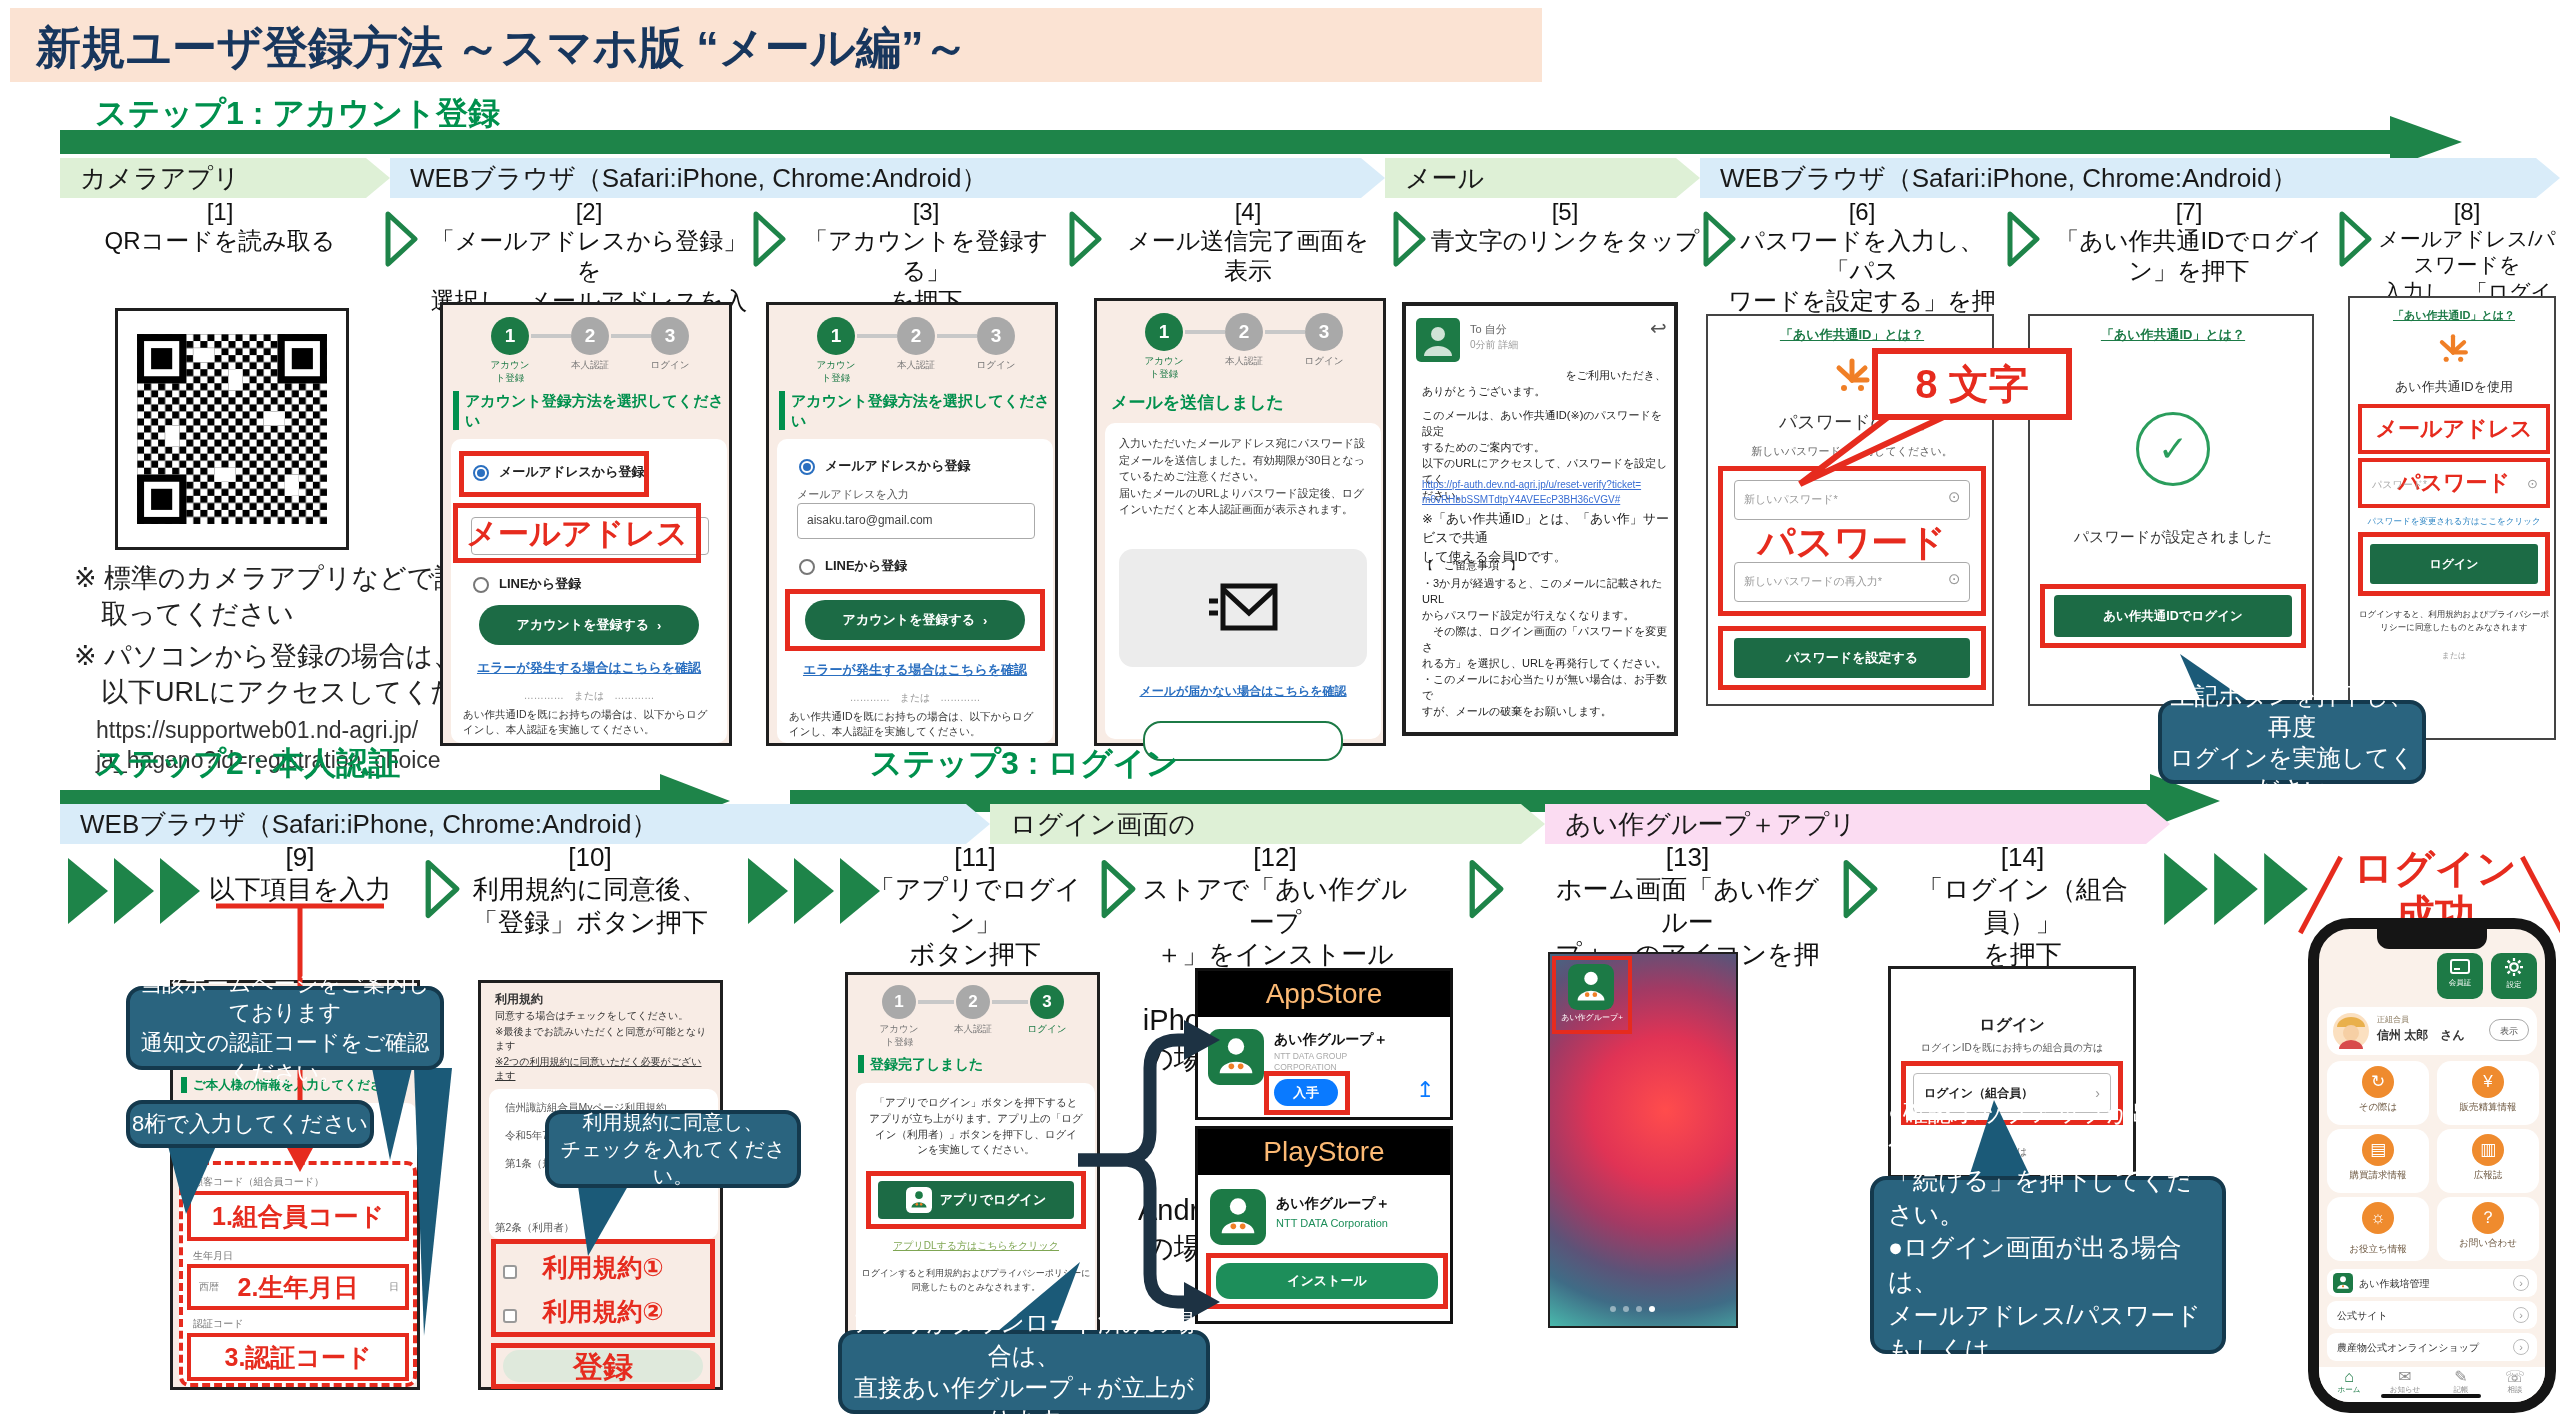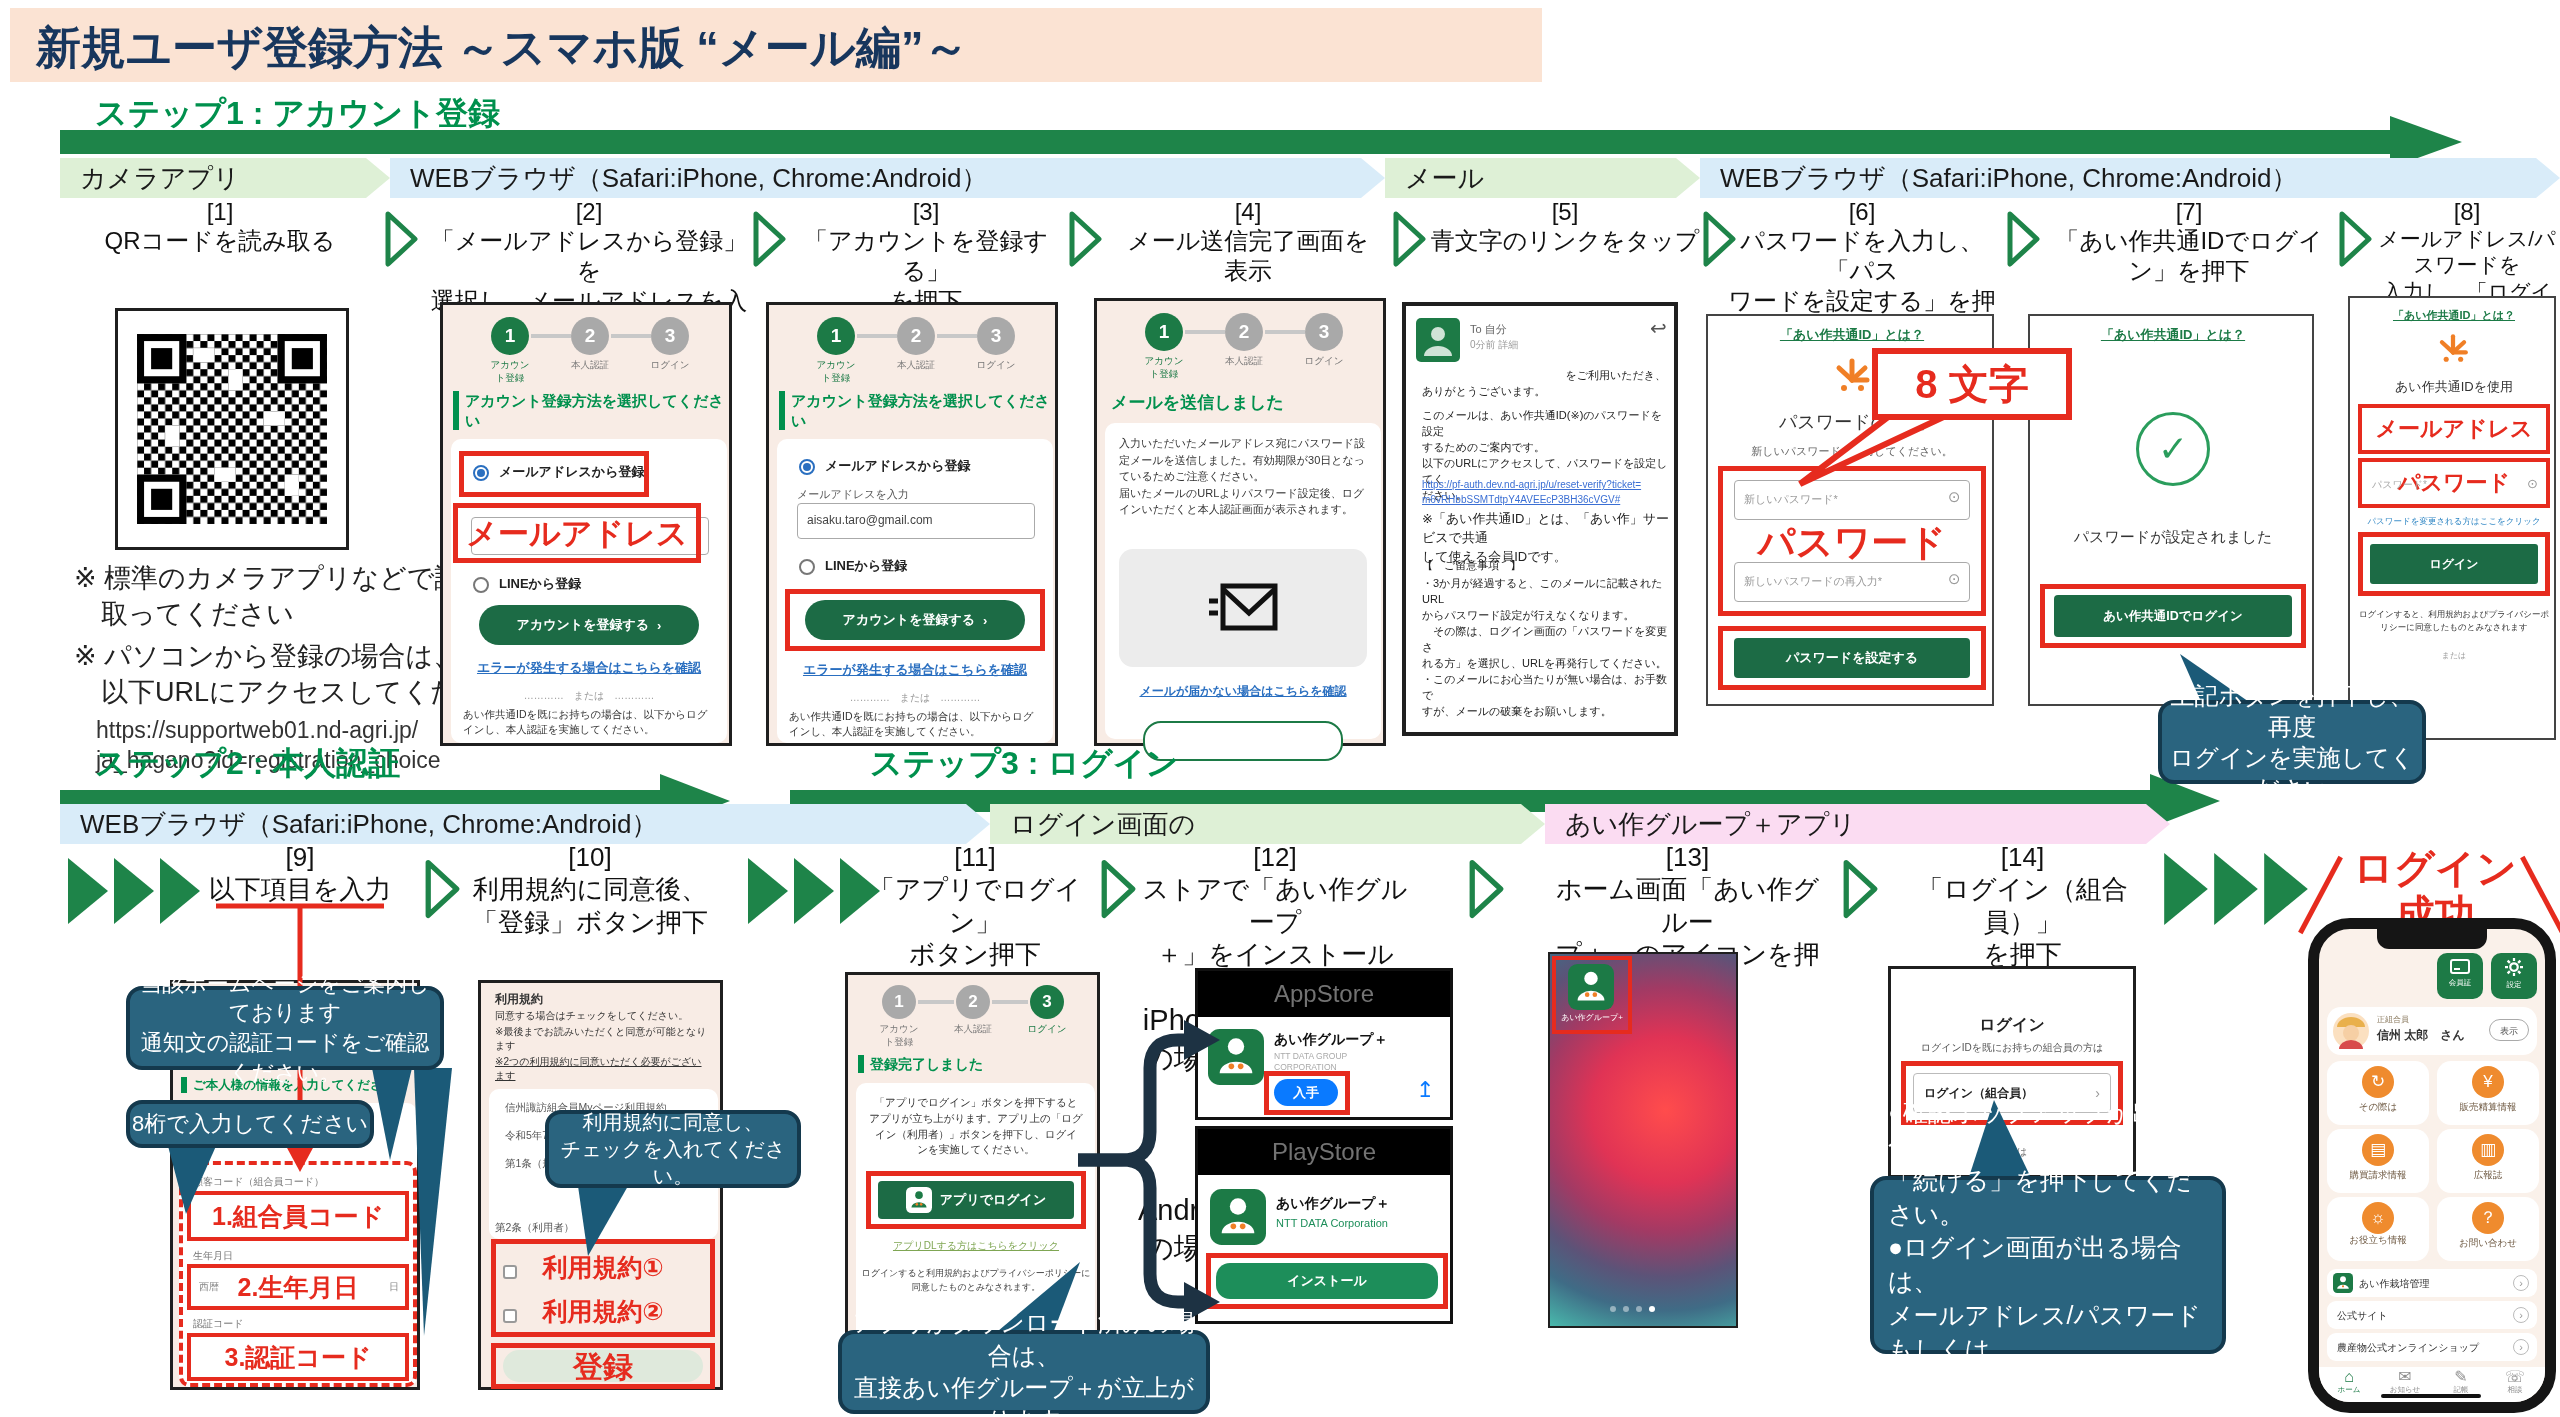--- a/index.html
+++ b/index.html
@@ -33,21 +33,21 @@
 .sline{position:absolute;height:4px;background:#c8c8c8}
 .slab{position:absolute;font-size:9.5px;color:#777;text-align:center;white-space:pre-line}
 .slab.on{color:#1c7a46}
 .radio{position:absolute;width:16px;height:16px;border:2px solid #777;border-radius:50%;background:#fff}
 .radio.sel{border-color:#2a6fc0}
 .radio.sel::after{content:"";position:absolute;inset:2px;background:#2a6fc0;border-radius:50%}
 .cbx{position:absolute;width:14px;height:14px;border:2px solid #999;background:#fff;border-radius:3px}
 .input{position:absolute;border:1px solid #aaa;border-radius:4px;background:#fff}
 .ghead{position:absolute;font-weight:bold;color:#00904d;border-left:6px solid #00904d;padding-left:6px;line-height:1.3}
 .storecard{position:absolute;background:#fff;border:3px solid #111}
-.storehead{position:absolute;left:0;top:0;right:0;height:46px;background:#000;color:#737373;display:flex;align-items:center;justify-content:center;font-size:24px}
+.storehead{position:absolute;left:0;top:0;right:0;height:46px;background:#000;color:#fdba74;display:flex;align-items:center;justify-content:center;font-size:28px}
 .chevcirc{position:absolute;width:16px;height:16px;border:1px solid #bbb;border-radius:50%;color:#999;font-size:11px;display:flex;align-items:center;justify-content:center}
 .navit{position:absolute;width:56px;text-align:center;color:#8d8d8d}
 .navit .gl{font-size:16px;line-height:1}
 .navit .lb{font-size:7.5px}
 .navit.on{color:#1c7a46}
 </style>
 </head>
 <body>
 
 <div id="canvas">
@@ -628,21 +628,21 @@
     <div class="abs ctr" style="left:8px;top:200px;width:102px;height:64px;background:#fff;border-radius:14px">
         <div style="margin:5px auto 0;width:32px;height:32px;border-radius:50%;background:#ef8b2e;color:#fff;font-size:17px;line-height:32px"><span>▤</span></div>
         <div style="font-size:9.5px;color:#6f5a43;margin-top:3px">購買請求情報</div>
       </div>
     <div class="abs ctr" style="left:118px;top:200px;width:102px;height:64px;background:#fff;border-radius:14px">
         <div style="margin:5px auto 0;width:32px;height:32px;border-radius:50%;background:#ef8b2e;color:#fff;font-size:17px;line-height:32px"><span>▥</span></div>
         <div style="font-size:9.5px;color:#6f5a43;margin-top:3px">広報誌</div>
       </div>
     <div class="abs ctr" style="left:8px;top:268px;width:102px;height:64px;background:#fff;border-radius:14px">
         <div style="margin:5px auto 0;width:32px;height:32px;border-radius:50%;background:#ef8b2e;color:#fff;font-size:17px;line-height:32px"><span>☼</span></div>
-        <div style="font-size:9.5px;color:#6f5a43;margin-top:0">お役立ち情報</div>
+        <div style="font-size:9.5px;color:#6f5a43;margin-top:9px">お役立ち情報</div>
       </div>
     <div class="abs ctr" style="left:118px;top:268px;width:102px;height:64px;background:#fff;border-radius:14px">
         <div style="margin:5px auto 0;width:32px;height:32px;border-radius:50%;background:#ef8b2e;color:#fff;font-size:17px;line-height:32px"><span>？</span></div>
         <div style="font-size:9.5px;color:#6f5a43;margin-top:3px">お問い合わせ</div>
       </div>
 
     <div class="abs" style="left:8px;top:340px;width:210px;height:28px;background:#fff;border-radius:9px">
       <span style="position:absolute;left:6px;top:4px"><svg width="20" height="20" viewBox="0 0 48 48">
             <rect width="48" height="48" rx="10" fill="#1c7a46"></rect>
             <circle cx="24" cy="15" r="7" fill="#fff"></circle>

